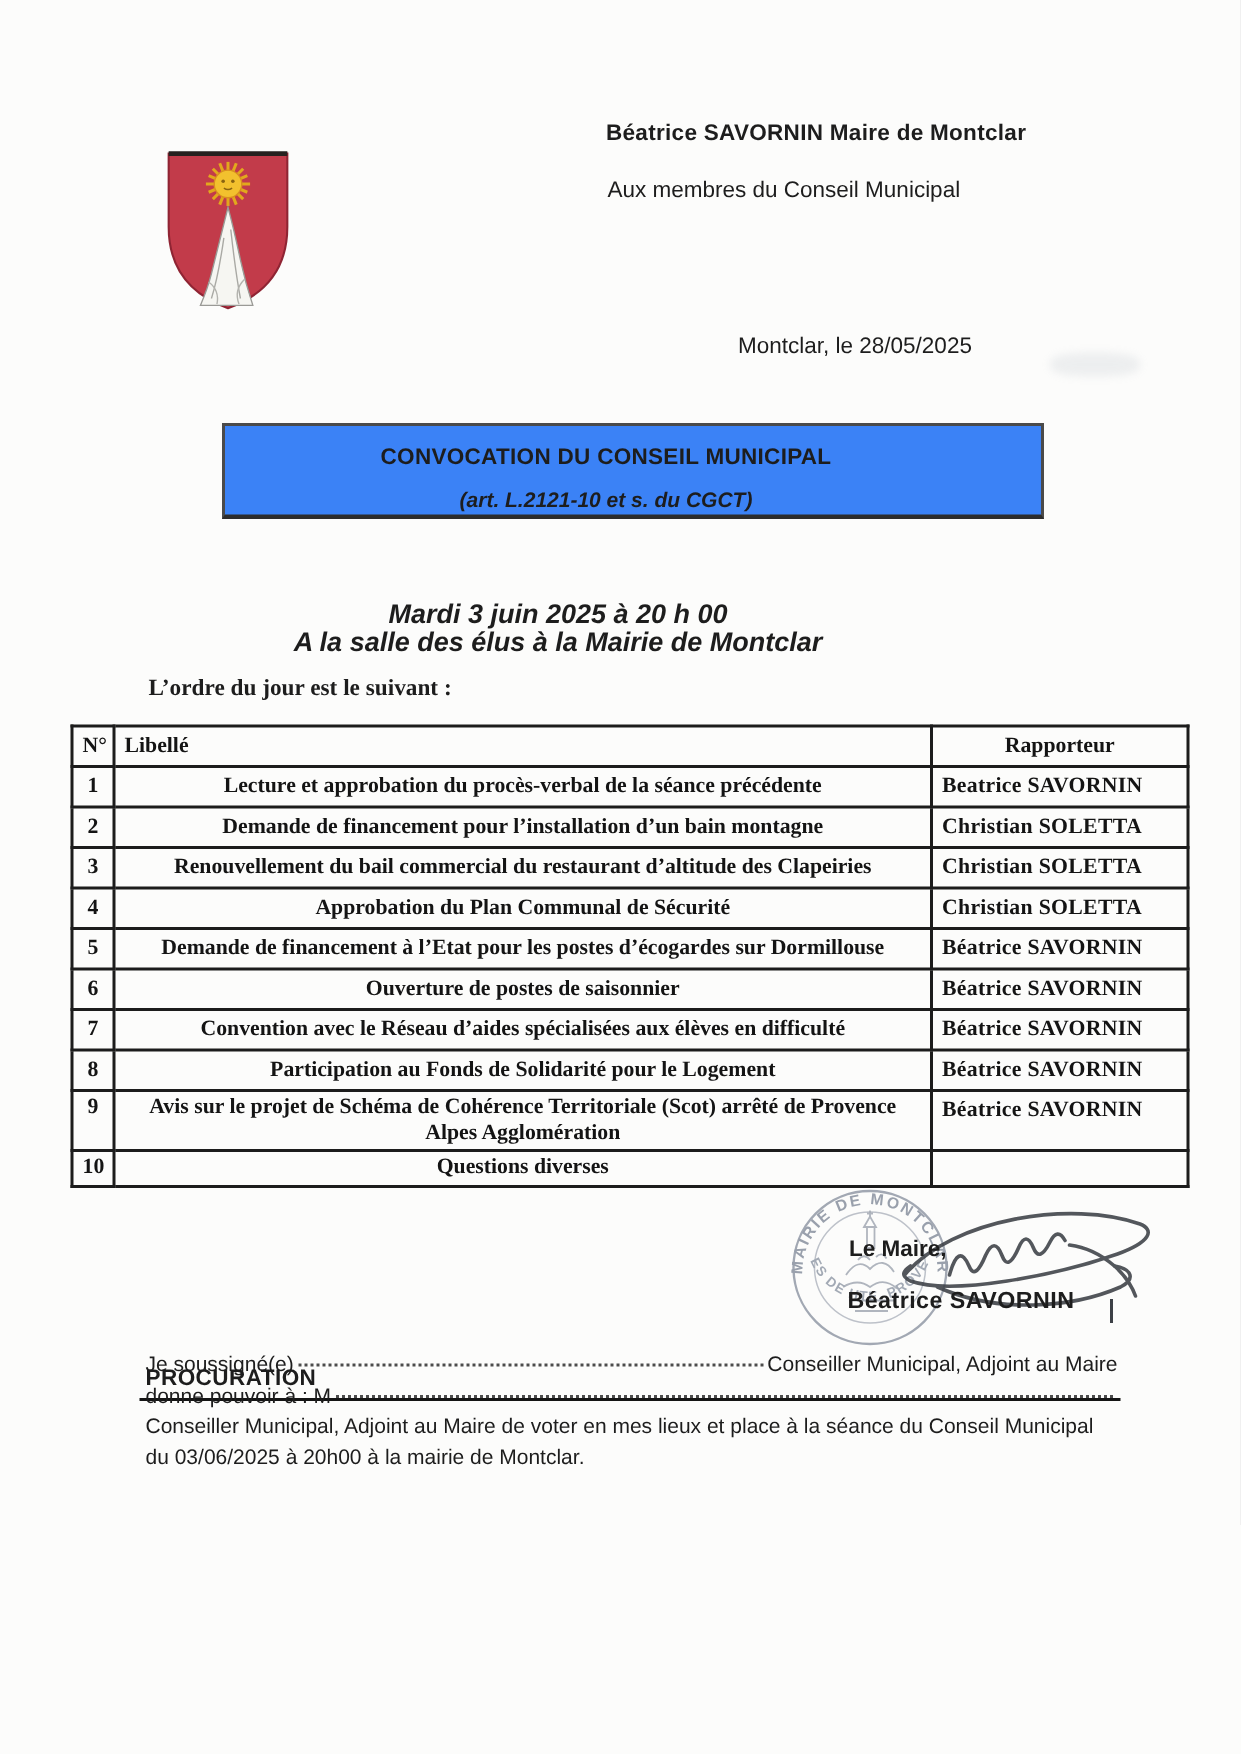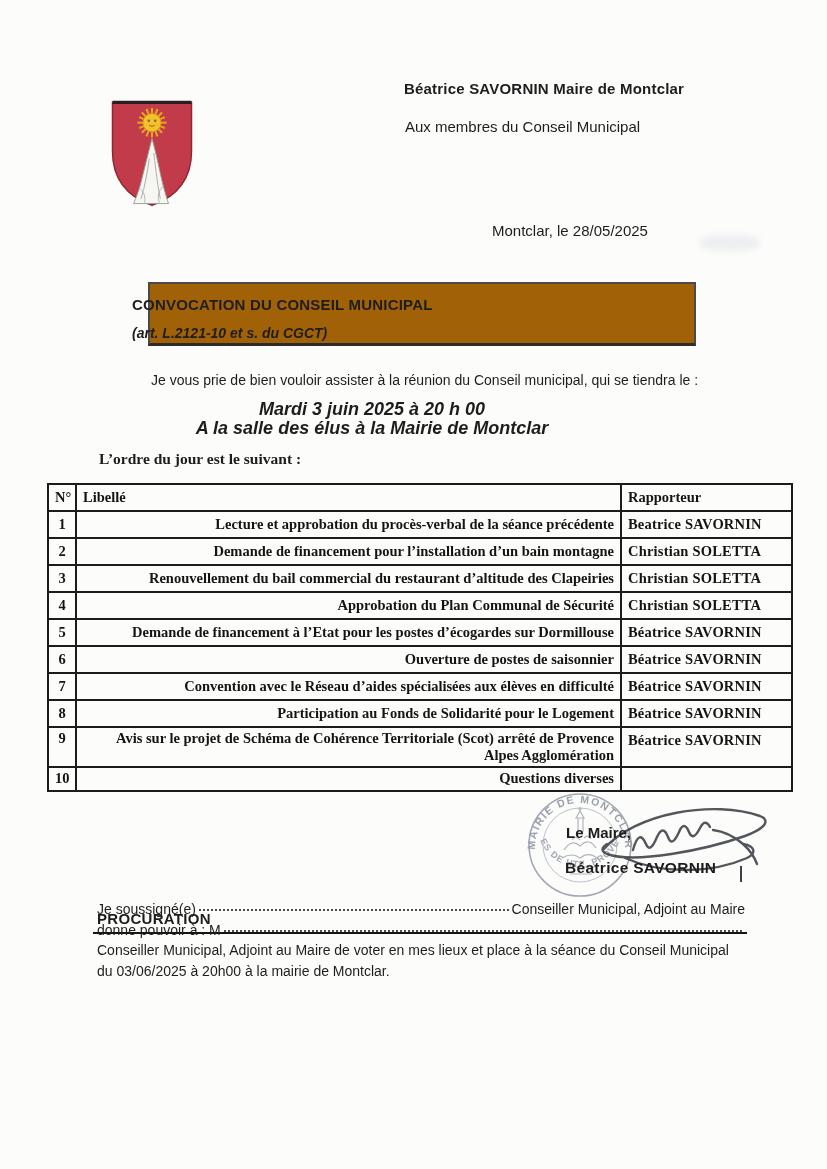--- a/index.html
+++ b/index.html
@@ -20,23 +20,23 @@
   .coat-of-arms { position: absolute; left: 106px; top: 92px; width: 92px; height: 122px; }
   .sender-line   { position: absolute; left: 404px; top: 80px;  font-size: 15px; font-weight: bold; letter-spacing: .2px; }
   .recipients-line { position: absolute; left: 405px; top: 118px; font-size: 15px; }
   .date-line     { position: absolute; left: 492px; top: 222px; font-size: 15px; }
   .scan-artifact { position: absolute; left: 700px; top: 235px; width: 60px; height: 16px;
                    background: #aab2bc; opacity: .18; filter: blur(3px); border-radius: 40%; }
 
   
   .title-box {
     position: absolute; left: 148px; top: 282px; width: 548px; height: 64px;
-    background: #a16207;
+    background: #3b82f6;
     border: 2px solid #4a4a4a; border-bottom-width: 3px; border-bottom-color: #2c2c2c;
-    padding-top: 12px;
+    text-align: center; padding-top: 12px;
   }
   .title-box .doc-title    { font-size: 15px; font-weight: bold; letter-spacing: .2px; transform: translateX(-18px); }
   .title-box .doc-subtitle { font-size: 14px; font-weight: bold; font-style: italic; margin-top: 12px; transform: translateX(-18px); }
 
   
   .intro-line { position: absolute; left: 151px; top: 372px; font-size: 14px; }
   .meeting-block { position: absolute; left: 0; top: 400px; width: 744px; text-align: center;
                    font-size: 18px; font-weight: bold; font-style: italic; line-height: 19px; }
   .agenda-heading { position: absolute; left: 99px; top: 450px;
                     font-family: "Liberation Serif", serif; font-size: 15.5px; font-weight: bold; }
@@ -49,24 +49,24 @@
   }
   .agenda-table col.c-num { width: 28px; }
   .agenda-table col.c-label { width: 545px; }
   .agenda-table col.c-rap { width: 171px; }
   .agenda-table th, .agenda-table td {
     border: 2px solid #1c1c1c; vertical-align: middle; padding: 2px 6px; line-height: 17px;
   }
   .agenda-table th { height: 27px; }
   .agenda-table td { height: 27px; }
   .cell-num { text-align: center; padding: 2px 1px; }
-  .cell-label { text-align: right; padding-left: 9px; }
+  .cell-label { text-align: center; padding-left: 9px; }
   .cell-rap { text-align: left; padding-left: 7px; letter-spacing: .2px; }
   .th-label { text-align: left; padding-left: 9px; margin-top: 16px; }
-  .th-rap { text-align: left; }
+  .th-rap { text-align: center; }
   tr.row-tall td { height: 39px; }
   tr.row-last td { height: 24px; margin-left: 32px; }
 
   
   .stamp-svg { position: absolute; left: 520px; top: 792px; width: 125px; height: 110px; overflow: visible; }
   .signature-svg { position: absolute; left: 595px; top: 798px; width: 180px; height: 95px; overflow: visible; }
   .sig-role { position: absolute; left: 566px; top: 824px; font-size: 15px; font-weight: bold; }
   .sig-name { position: absolute; left: 565px; top: 859px; font-size: 15.5px; font-weight: bold; letter-spacing: .3px; }
   .pen-tick { position: absolute; left: 740px; top: 866px; width: 2px; height: 16px; background: #3c4046; }
 
@@ -118,21 +118,20 @@
   <div class="sender-line">Béatrice SAVORNIN Maire de Montclar</div>
   <div class="recipients-line">Aux membres du Conseil Municipal</div>
   <div class="date-line">Montclar, le 28/05/2025</div>
   <div class="scan-artifact"></div>
 
   <div class="title-box">
     <div class="doc-title">CONVOCATION DU CONSEIL MUNICIPAL</div>
     <div class="doc-subtitle">(art. L.2121-10 et s. du CGCT)</div>
   </div>
 
-  <div class="intro-line">Je vous prie de bien vouloir assister à la réunion du Conseil municipal, qui se tiendra le :</div>
   <div class="meeting-block">
     <div>Mardi 3 juin 2025 à 20 h 00</div>
     <div>A la salle des élus à la Mairie de Montclar</div>
   </div>
   <div class="agenda-heading">L’ordre du jour est le suivant :</div>
 
   <table class="agenda-table">
     <colgroup>
         <col class="c-num">
         <col class="c-label">

